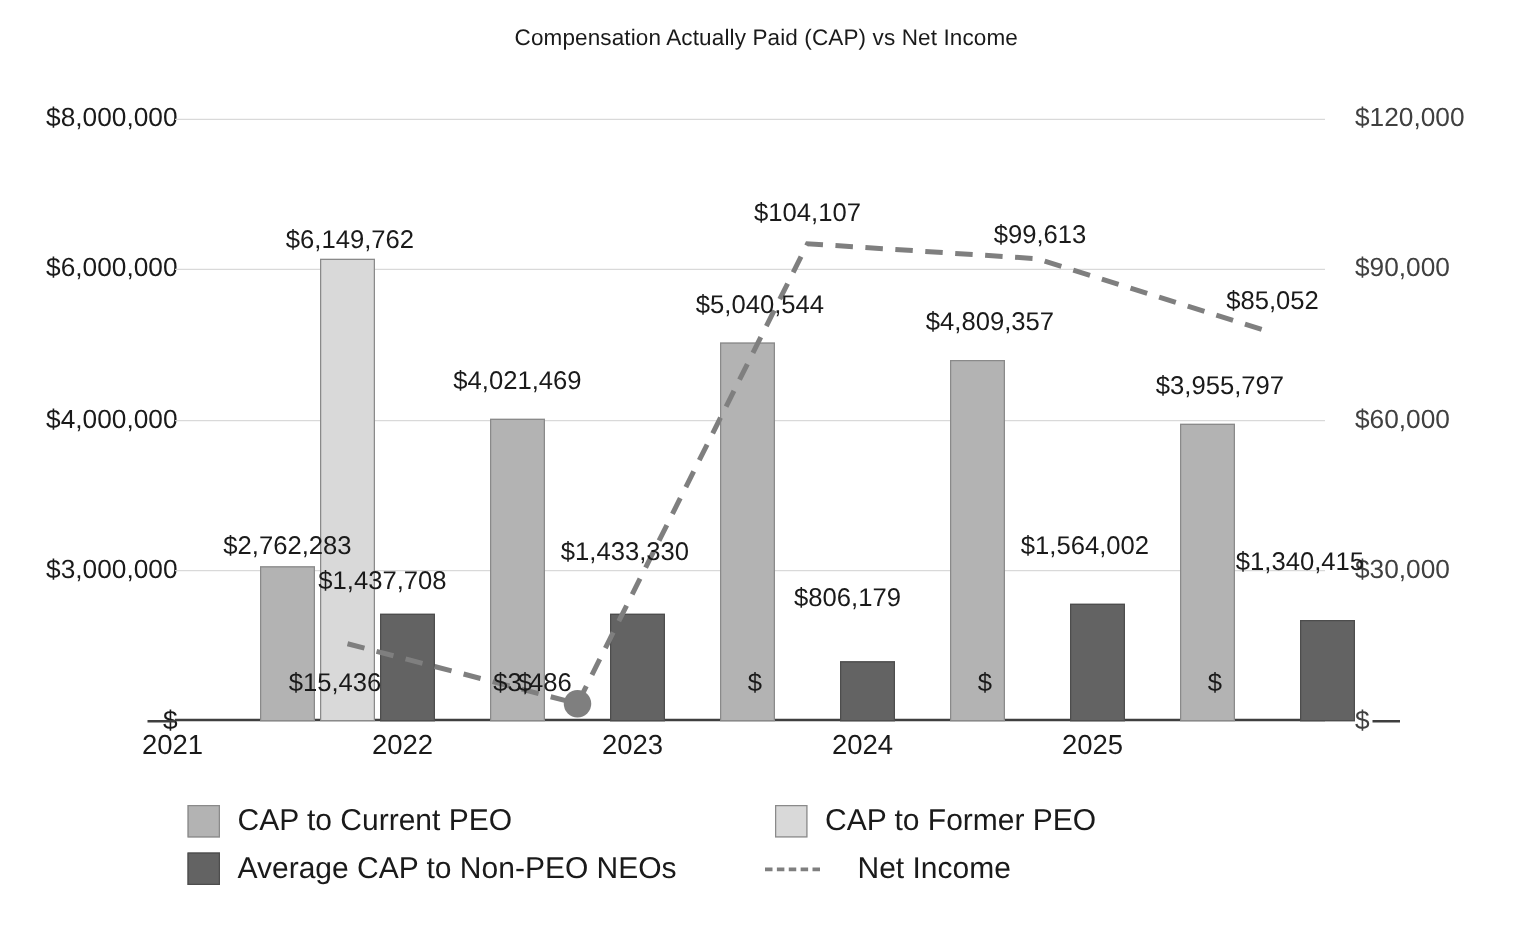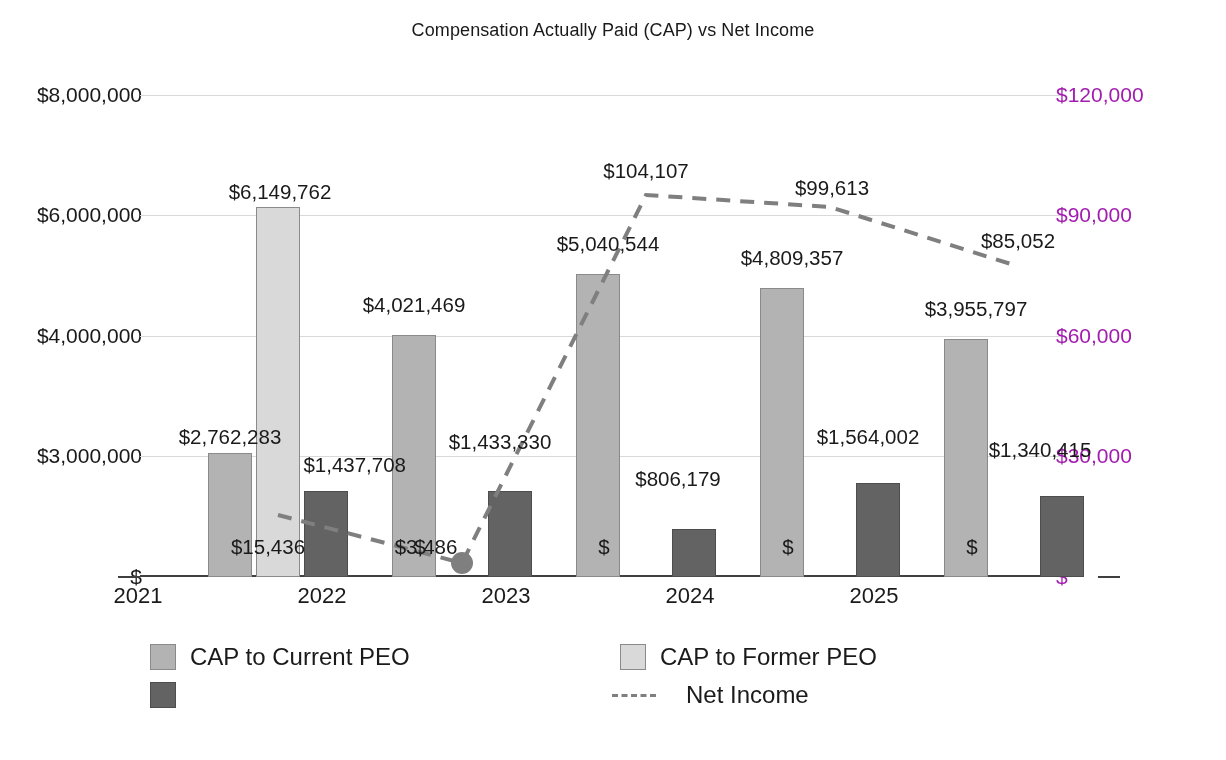--- a/index.html
+++ b/index.html
@@ -58,25 +58,25 @@
     width: 140px;
     text-align: right;
     font-size: 21px;
     color: #1a1a1a;
     transform: translateY(-50%);
     padding-right: 12px;
     box-sizing: border-box;
   }
   .ytick-right {
     position: absolute;
-    left: 1044px;
+    left: 1072px;
     width: 150px;
     text-align: left;
     font-size: 21px;
-    color: #a21caf;
+    color: #404040;
     transform: translateY(-50%);
     padding-left: 12px;
     box-sizing: border-box;
   }
   .tickdash {
     position: absolute;
     height: 2px;
     width: 22px;
     background: #3f3f3f;
   }
@@ -218,21 +218,21 @@
     <div class="bar former" style="left:852px; width:44px; height:0px; border:none;"></div>
     <div class="bar neo" style="left:900px; width:44px; height:81px;"></div>
 
     <svg class="overlay" viewBox="0 0 920 482" preserveAspectRatio="none">
       <polyline points="138,420 322,468 506,100 690,112 874,170" fill="none" stroke="#7f7f7f" stroke-width="4" stroke-dasharray="14,10"></polyline>
       <circle cx="322" cy="468" r="11" fill="#7f7f7f"></circle>
     </svg>
 
     <div class="bar-label" style="left:-10px; top:330px; width:200px;">$2,762,283</div>
     <div class="bar-label" style="left:40px;  top:85px;  width:200px;">$6,149,762</div>
-    <div class="bar-label" style="left:66px;  top:358px; width:200px;text-align:right;">$1,437,708</div>
+    <div class="bar-label" style="left:66px;  top:358px; width:200px;">$1,437,708</div>
     <div class="ni-label" style="left:38px;  top:440px; width:180px;">$15,436</div>
 
     <div class="bar-label" style="left:174px; top:198px; width:200px;">$4,021,469</div>
     <div class="bar-label" style="left:250px; top:440px; width:60px;">$</div>
     <div class="bar-label" style="left:250px; top:335px; width:220px;">$1,433,330</div>
     <div class="ni-label" style="left:196px; top:440px; width:180px;">$3,486</div>
 
     <div class="bar-label" style="left:358px; top:137px; width:220px;">$5,040,544</div>
     <div class="bar-label" style="left:434px; top:440px; width:60px;">$</div>
     <div class="bar-label" style="left:438px; top:372px; width:200px;">$806,179</div>
@@ -263,20 +263,21 @@
         <span class="legend-label">CAP to Current PEO</span>
       </div>
       <div class="legend-item">
         <span class="swatch former"></span>
         <span class="legend-label">CAP to Former PEO</span>
       </div>
     </div>
     <div class="legend-row">
       <div class="legend-item col1">
         <span class="swatch neo"></span>
+        <span class="legend-label">Average CAP to Non-PEO NEOs</span>
       </div>
       <div class="legend-item line-item">
         <span class="swatch line"></span>
         <span class="legend-label">Net Income</span>
       </div>
     </div>
   </div>
 
 </div>
 

